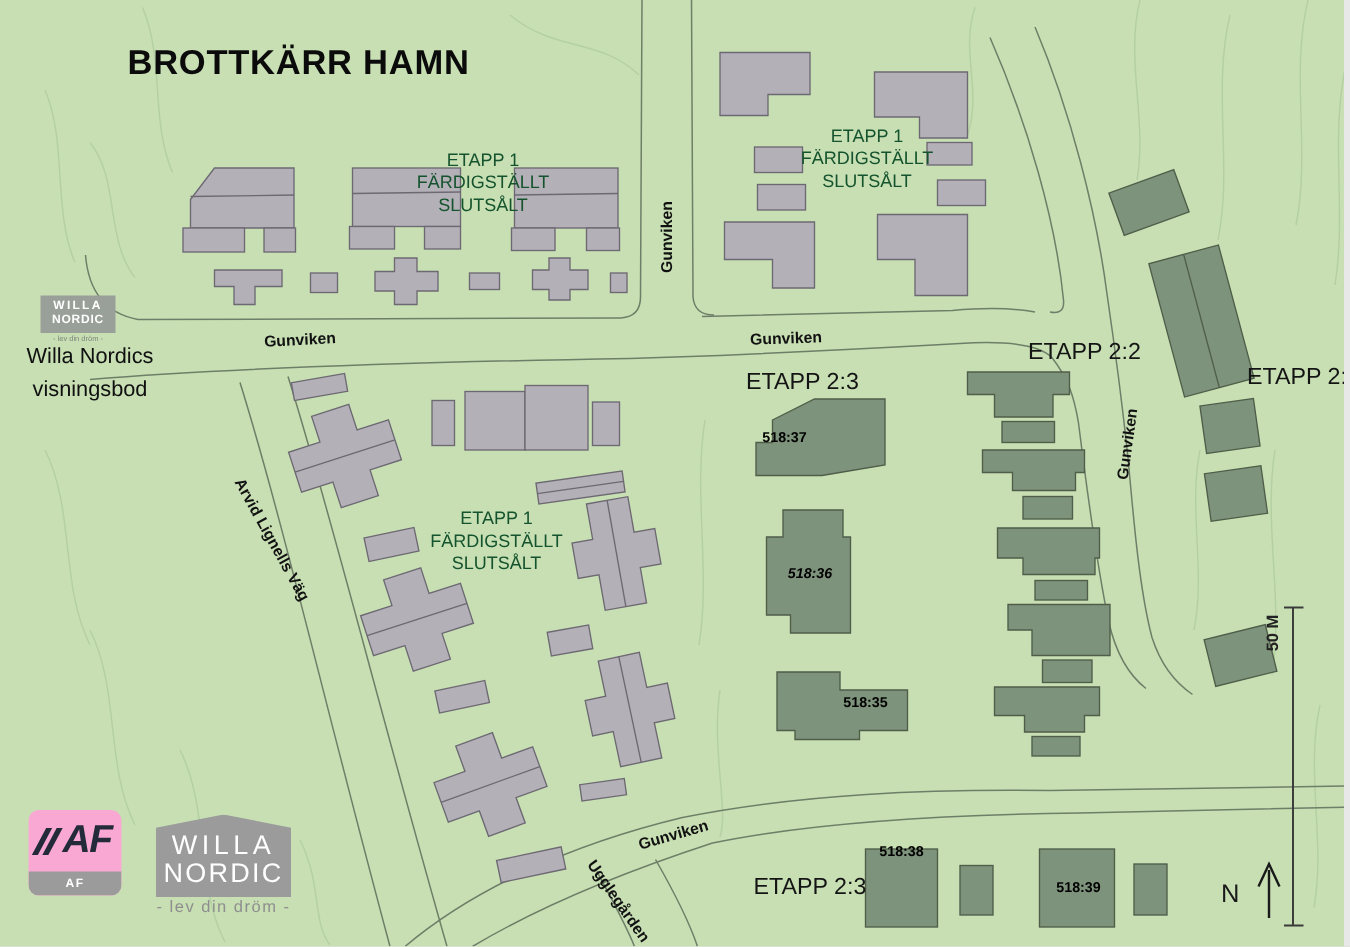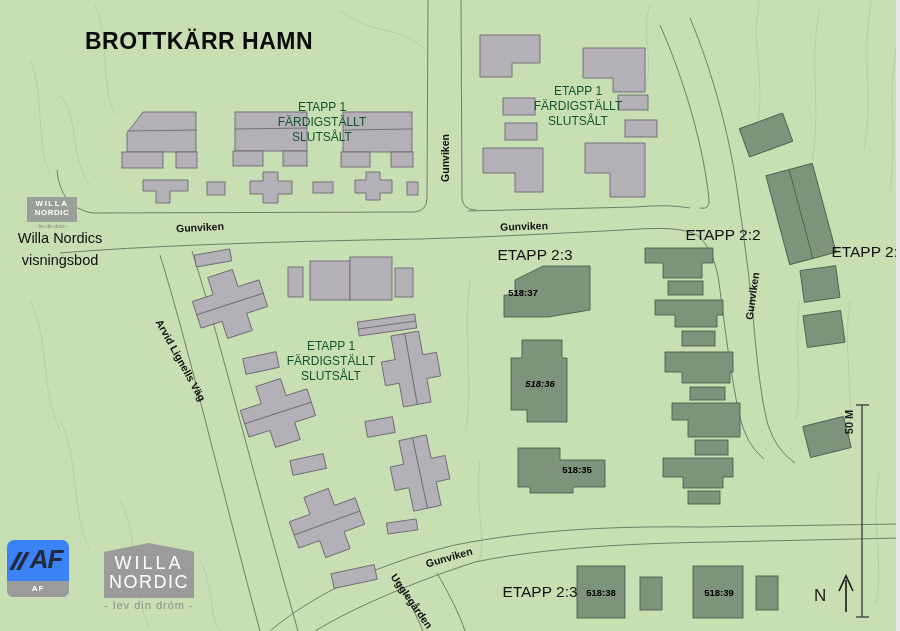--- a/index.html
+++ b/index.html
@@ -9,21 +9,21 @@
   .lbl{position:absolute;white-space:nowrap;color:#141414;transform:translate(-50%,-50%);}
   .title{position:absolute;left:85px;top:28px;font-size:23px;font-weight:bold;color:#0b0b0b;letter-spacing:.5px;}
   .etapp1{font-size:12px;line-height:15px;color:#14532d;text-align:center;}
   .phase{font-size:15.5px;color:#141414;}
   .plot{font-size:9.5px;font-weight:bold;color:#000;}
   .street{font-size:10.5px;font-weight:bold;color:#111;}
   .visning{font-size:14.5px;line-height:22px;color:#101010;text-align:center;}
   .scalelbl{font-size:11px;font-weight:bold;color:#222;transform:translate(-50%,-50%) rotate(-90deg);}
   .north-n{position:absolute;left:814px;top:586px;font-size:17px;color:#1a1a1a;}
   
-  .af-logo{position:absolute;left:7px;top:540px;width:62px;height:57px;background:#3b82f6;border-radius:7px;overflow:hidden;}
+  .af-logo{position:absolute;left:19px;top:540px;width:62px;height:57px;background:#f9a8d4;border-radius:7px;overflow:hidden;}
   .af-mono{position:absolute;left:0;top:4px;width:100%;text-align:center;font-weight:bold;font-style:italic;
            font-size:26px;color:#232a39;letter-spacing:-1px;}
   .af-slash{display:inline-block;width:4px;height:18px;background:#232a39;transform:skewX(-28deg);margin-right:3px;vertical-align:-2px;}
   .af-slash + .af-slash{margin-right:5px;}
   .af-band{position:absolute;left:0;bottom:0;width:100%;height:16px;background:#9b9b9b;color:#fff;
            font-size:8px;font-weight:bold;letter-spacing:1px;text-align:center;line-height:16px;}
   .wn-logo{position:absolute;left:104px;top:543px;width:90px;height:55px;background:#9b9b9b;
            clip-path:polygon(0 16%,50% 0,100% 16%,100% 100%,0 100%);color:#fff;text-align:center;}
   .wn-logo .l1{margin-top:11px;font-size:18px;letter-spacing:3px;line-height:19px;}
   .wn-logo .l2{font-size:18px;letter-spacing:1.5px;line-height:19px;}
@@ -228,21 +228,21 @@
   </div>
 
   <div class="lbl phase" style="left:535px;top:255px;">ETAPP 2:3</div>
   <div class="lbl phase" style="left:694px;top:235px;margin-left:29px;">ETAPP 2:2</div>
   <div class="lbl phase" style="left:869px;top:252px;">ETAPP 2:1</div>
   <div class="lbl phase" style="left:540px;top:592px;">ETAPP 2:3</div>
 
   <div class="lbl plot" style="left:523px;top:292px;">518:37</div>
   <div class="lbl plot" style="left:540px;top:383px;font-style:italic;">518:36</div>
   <div class="lbl plot" style="left:577px;top:469px;">518:35</div>
-  <div class="lbl plot" style="left:601px;top:592px;">518:38</div>
+  <div class="lbl plot" style="left:601px;top:568px;">518:38</div>
   <div class="lbl plot" style="left:719px;top:592px;text-align:center;">518:39</div>
 
   <div class="lbl street" style="left:200px;top:227px;transform:translate(-50%,-50%) rotate(-3deg);">Gunviken</div>
   <div class="lbl street" style="left:524px;top:226px;transform:translate(-50%,-50%) rotate(-2deg);">Gunviken</div>
   <div class="lbl street" style="left:445px;top:158px;transform:translate(-50%,-50%) rotate(-90deg);">Gunviken</div>
   <div class="lbl street" style="left:752px;top:296px;transform:translate(-50%,-50%) rotate(-82deg);">Gunviken</div>
   <div class="lbl street" style="left:449px;top:557px;transform:translate(-50%,-50%) rotate(-16deg);">Gunviken</div>
   <div class="lbl street" style="left:181px;top:360px;transform:translate(-50%,-50%) rotate(61deg);">Arvid Lignells Väg</div>
   <div class="lbl street" style="left:412px;top:601px;transform:translate(-50%,-50%) rotate(55deg);">Ugglegården</div>
 

